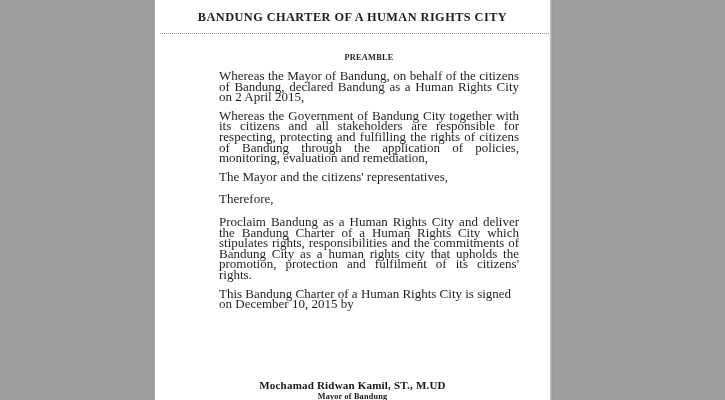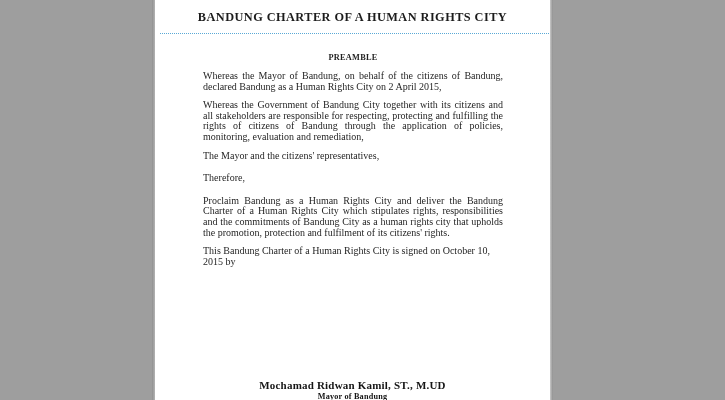--- a/index.html
+++ b/index.html
@@ -71,38 +71,38 @@
     left: 5px;
     top: 33px;
     width: 393px;
     height: 0;
     border-top: 1.5px dotted #5aa9d6;
   }
 
   
   .body-col {
     position: absolute;
-    left: 48px;
+    left: 64px;
     top: 52px;
     width: 300px;
     color: #1f1f1f;
   }
 
   .section-heading {
     text-align: center;
     font-size: 8.3px;
     font-weight: bold;
     letter-spacing: 0.25px;
     line-height: 11px;
     margin: 0 0 8px 0;
   }
 
   p.para {
     margin: 0 0 8px 0;
-    font-size: 10px;
+    font-size: 13px;
     line-height: 10.6px;
     text-align: justify;
     text-justify: inter-word;
   }
 
   p.para.left {
     text-align: left;
   }
 
   p.spacer-before {
@@ -148,21 +148,21 @@
 
     <div class="body-col">
 
       <div class="section-heading">PREAMBLE</div>
 
       <p class="para">Whereas the Mayor of Bandung, on behalf of the citizens of Bandung, declared Bandung as a Human Rights City on 2 April 2015,</p>
       <p class="para">Whereas the Government of Bandung City together with its citizens and all stakeholders are responsible for respecting, protecting and fulfilling the rights of citizens of Bandung through the application of policies, monitoring, evaluation and remediation,</p>
       <p class="para left">The Mayor and the citizens' representatives,</p>
       <p class="para left spacer-before">Therefore,</p>
       <p class="para spacer-before">Proclaim Bandung as a Human Rights City and deliver the Bandung Charter of a Human Rights City which stipulates rights, responsibilities and the commitments of Bandung City as a human rights city that upholds the promotion, protection and fulfilment of its citizens' rights.</p>
-      <p class="para left">This Bandung Charter of a Human Rights City is signed on October 10, 2015 by</p>
+      <p class="para left">This Bandung Charter of a Human Rights City is signed on December 10, 2015 by</p>
 
     </div>
 
     <div class="signature">
       <div class="sig-name">Mochamad Ridwan Kamil, ST., M.UD</div>
       <div class="sig-role">Mayor of Bandung</div>
     </div>
 
   </div>
 </div>

